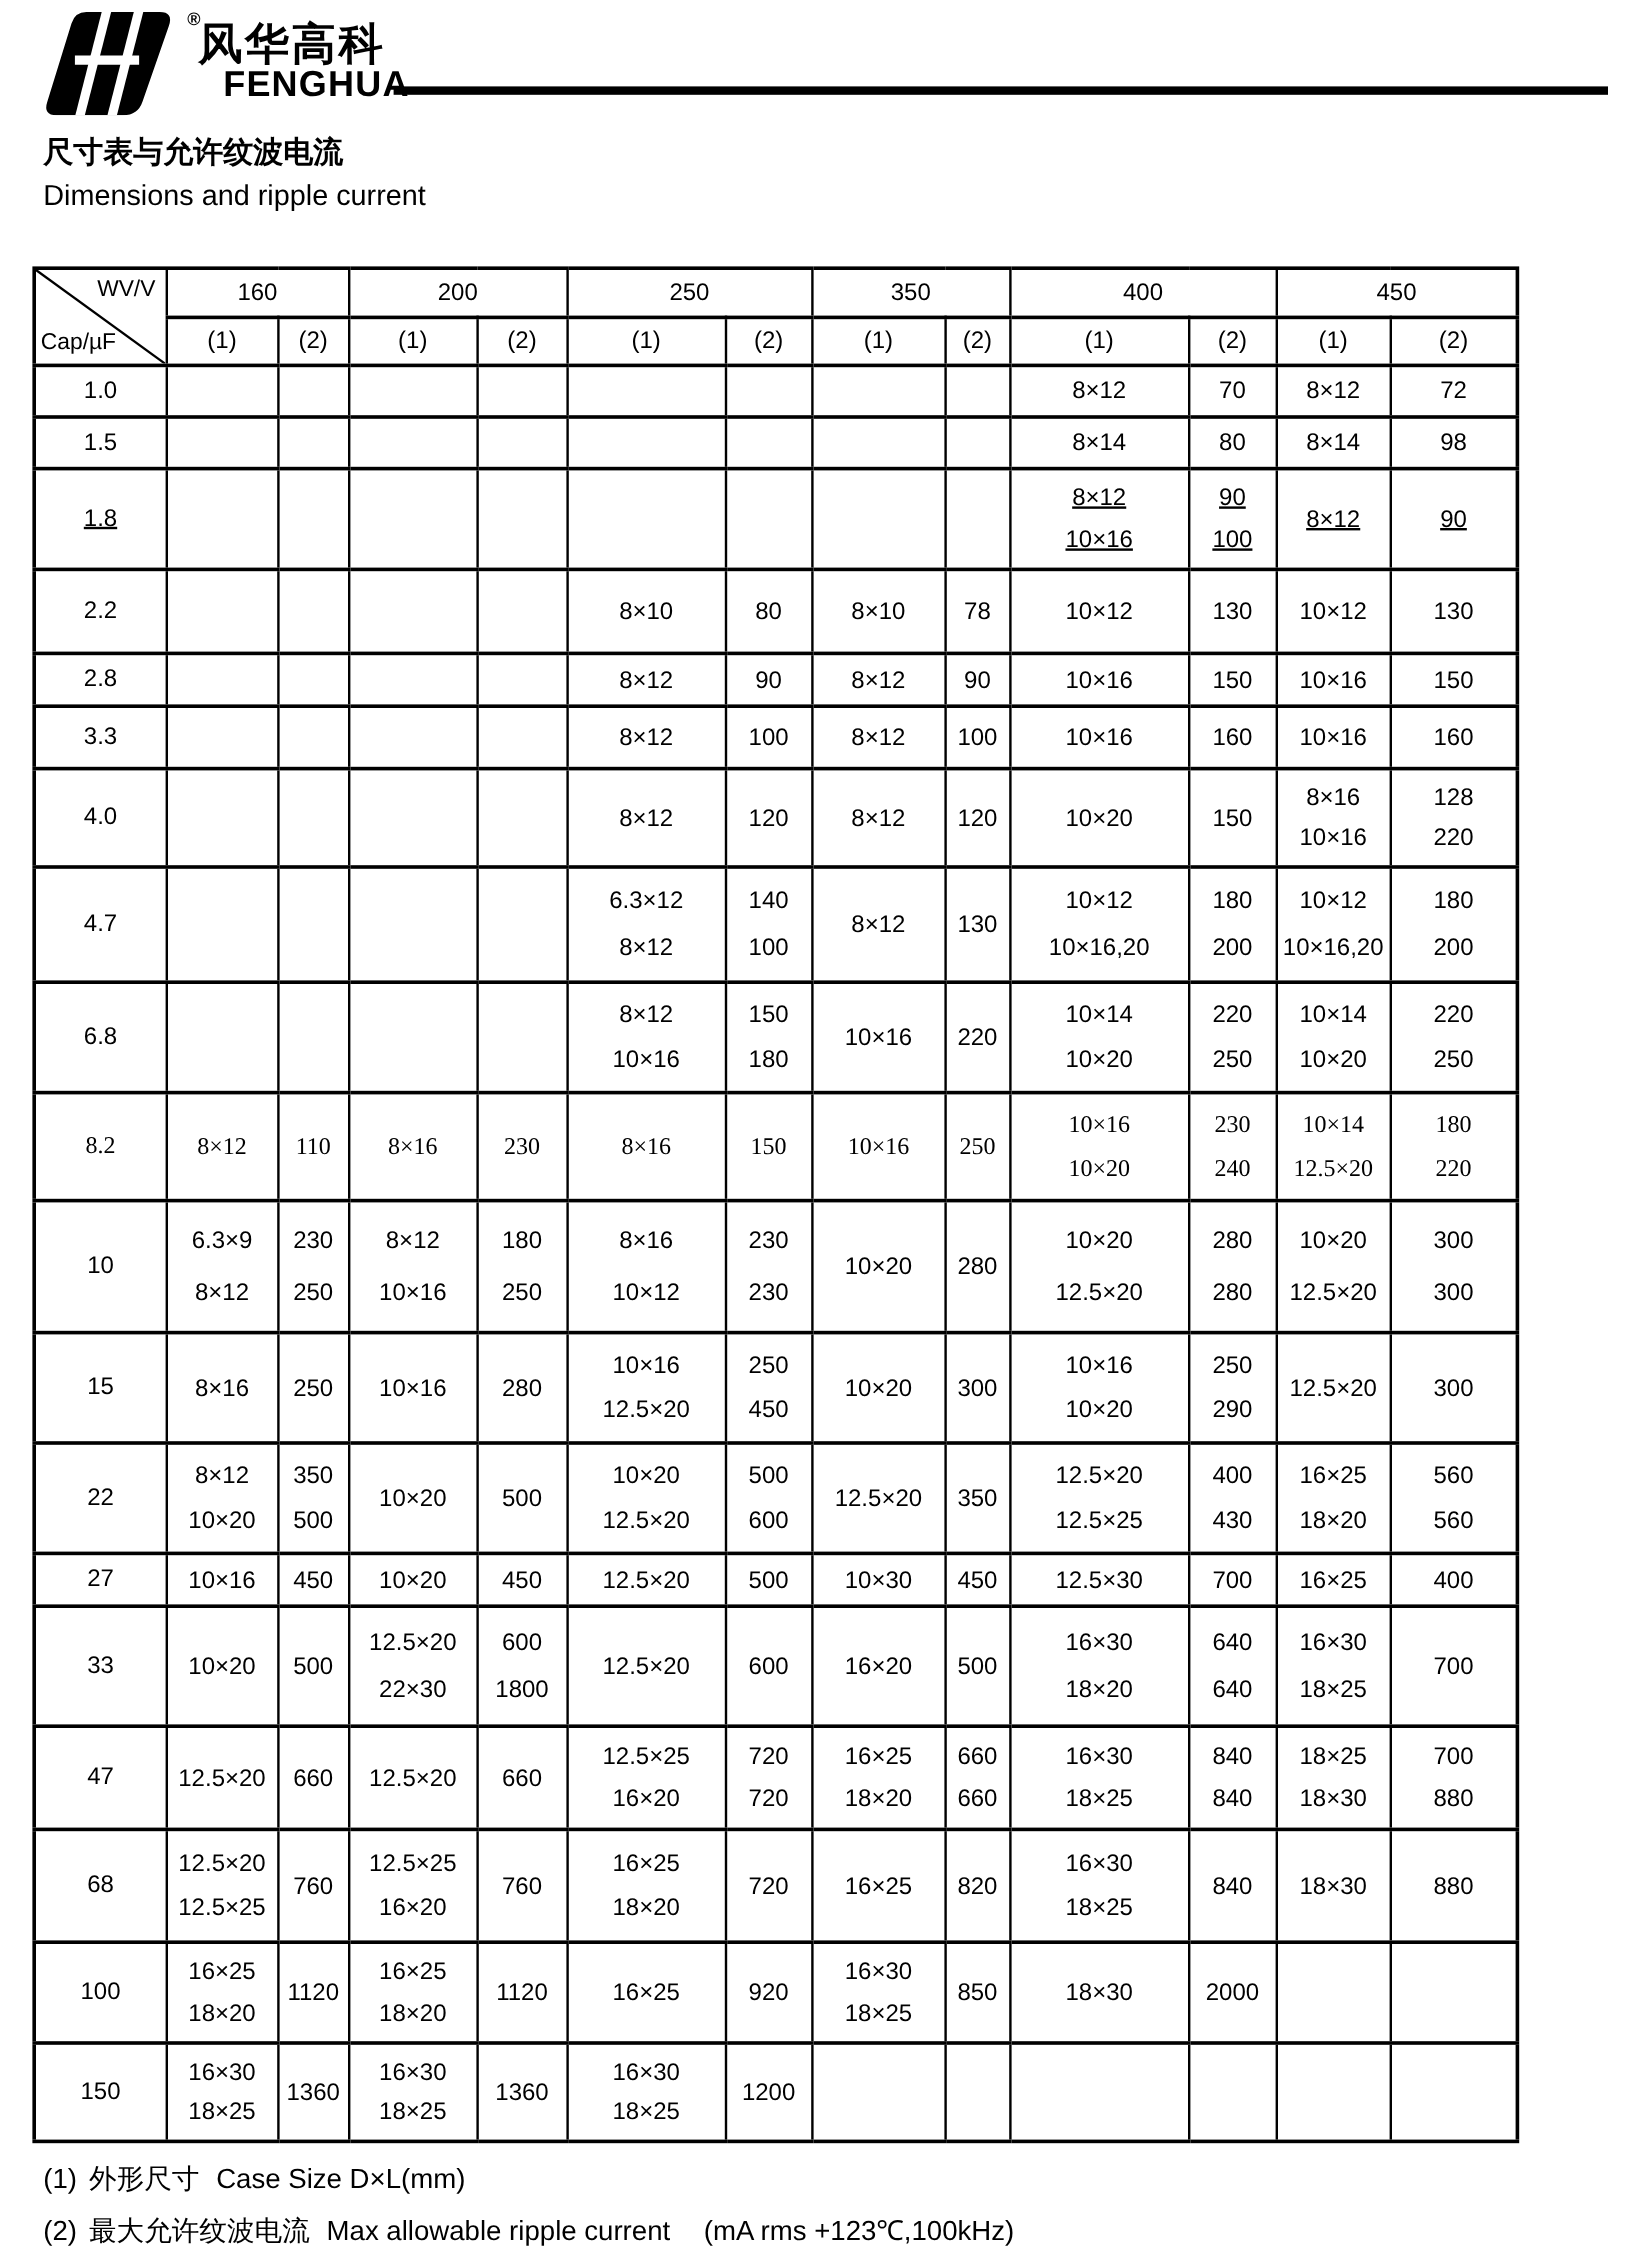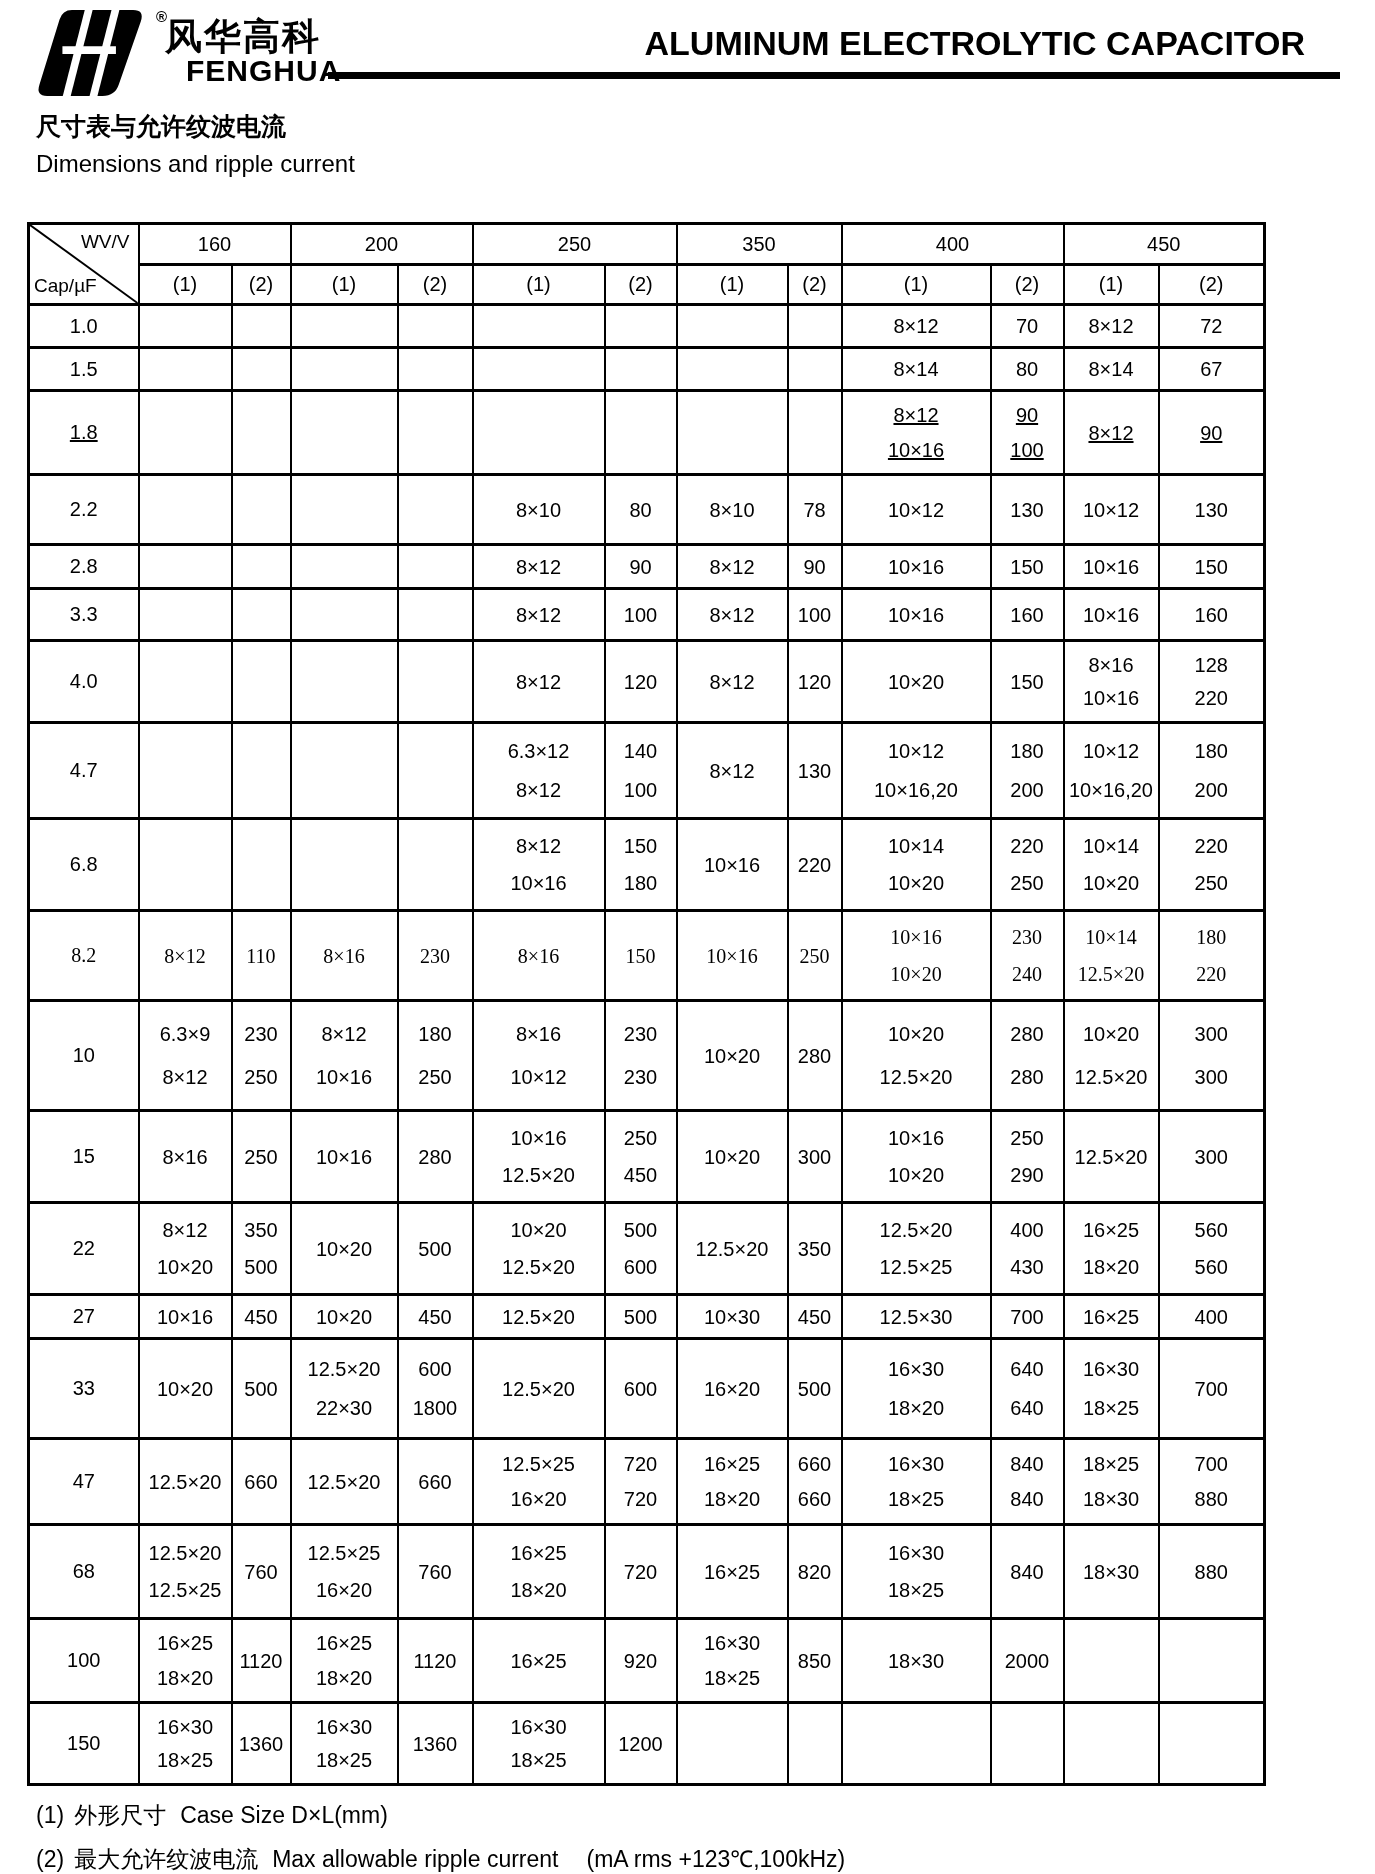--- a/index.html
+++ b/index.html
@@ -53,21 +53,20 @@
 
   <svg class="logo-mark" viewBox="0 0 120 90" aria-hidden="true">
     <path d="M30 0 H102 Q114 0 110 12 L87 78 Q83 90 70 90 H12 Q0 90 4 78 L25 10 Q28 0 38 0 Z" fill="#000"></path>
     <path d="M56 -2 L32 92" stroke="#fff" stroke-width="8" fill="none"></path>
     <path d="M84 -2 L60 92" stroke="#fff" stroke-width="8" fill="none"></path>
     <path d="M28 42 H84" stroke="#fff" stroke-width="8" fill="none"></path>
   </svg>
   <div class="reg-mark">®</div>
   <div class="logo-cn">风华高科</div>
   <div class="logo-en">FENGHUA</div>
-  <div class="page-title">ALUMINUM ELECTROLYTIC CAPACITOR</div>
   <div class="title-rule"></div>
 
   <div class="sec-cn">尺寸表与允许纹波电流</div>
   <div class="sec-en">Dimensions and ripple current</div>
 
   <div class="tbl-wrap" id="tbl-wrap">
       <table>
         <colgroup>
           <col style="width: 110px;">
           <col style="width: 93px;">
@@ -198,21 +197,21 @@
                 <div class="line">80</div>
               </div>
             </td>
             <td style="height: 43px;">
               <div class="cellbox">
                 <div class="line">8×14</div>
               </div>
             </td>
             <td style="height: 43px;">
               <div class="cellbox">
-                <div class="line">67</div>
+                <div class="line">98</div>
               </div>
             </td>
           </tr>
           <tr style="height: 84px; text-decoration: underline;">
             <td>1.8</td>
             <td style="height: 84px;">
               <div class="cellbox"></div>
             </td>
             <td style="height: 84px;">
               <div class="cellbox"></div>

